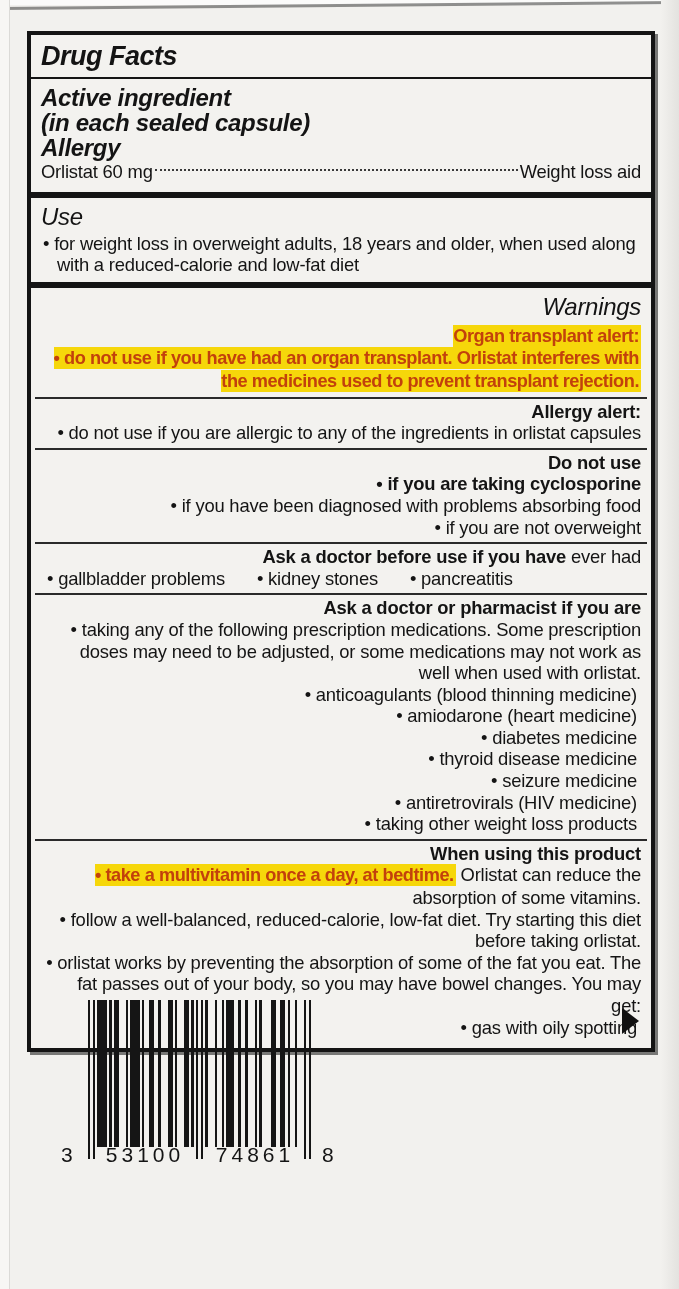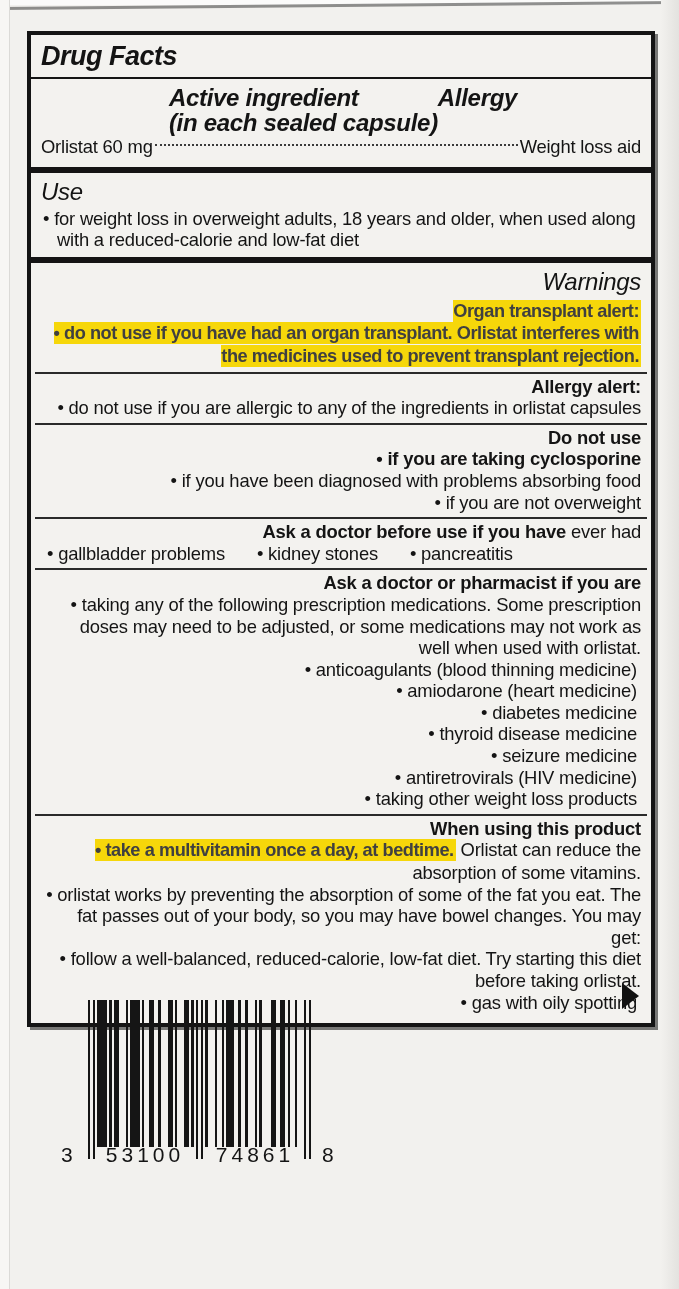--- a/index.html
+++ b/index.html
@@ -42,41 +42,41 @@
   }
   section{ border-bottom:6px solid #141414; padding:4px 0 6px 0; }
   section:last-of-type{ border-bottom:none;text-align:right; }
   h2.sec-head{
     font-size:24px; font-style:italic; font-weight:normal;
     padding:1px 10px 2px 10px; letter-spacing:-0.3px;
   }
   .txt{ font-size:18.4px; line-height:21.6px; letter-spacing:-0.2px; }
   .b{ font-weight:bold; }
   
-  .ai-heads{ display:flex; justify-content:center; align-items:flex-start; padding:2px 6px 0 10px; }
+  .ai-heads{ display:flex; justify-content:center; align-items:flex-start; padding:2px 6px 0 10px;flex-direction:column; }
   .ai-head, .ai-purpose{
     font-size:24px; line-height:25px; font-style:italic; font-weight:bold; letter-spacing:-0.3px;
   }
   .leader-row{ display:flex; align-items:center; padding:1px 10px 3px 10px; }
   .leader-fill{ flex:1; border-bottom:2.4px dotted #3a3a3a; margin:0 2px 4px 2px; }
   
   .bullet{ padding:0 10px 0 26px; text-indent:-14px; }
   .bullet::before{ content:"\2022\00a0"; }
   .bullet.nb::before{ content:""; }
   .subbullet{ padding:0 10px 0 44px; text-indent:-13px; }
   .subbullet::before{ content:"\2022\00a0"; }
   .subhead{ font-weight:bold; padding:0 10px; }
   
   .wblock{ padding:2px 0 4px 0; margin:0 4px; }
   .wblock + .wblock{ border-top:2px solid #2a2a2a; }
   .wblock .bullet{ padding-left:22px; }
   .wblock .subhead{ padding-left:6px; padding-right:6px; }
   .wblock .bullet{ padding-right:6px; }
   mark.hl{
-    background:var(--hl,#f6d70a); color:#404040; font-weight:bold;
+    background:var(--hl,#f6d70a); color:#c2410c; font-weight:bold;
     font-size:18.2px; letter-spacing:-0.45px;
     padding:1px 2px 1px 0;
     box-decoration-break:clone; -webkit-box-decoration-break:clone;
   }
   mark.hl.withdot::before{ content:"\2022\00a0"; }
   .inline-bullets{ display:flex; gap:32px; padding:0 10px 0 12px; }
   .inline-bullets .item::before{ content:"\2022\00a0"; }
   
   .cont-arrow{
     position:absolute; right:8px; bottom:8px;
@@ -166,22 +166,22 @@
       <div class="subbullet txt">diabetes medicine</div>
       <div class="subbullet txt">thyroid disease medicine</div>
       <div class="subbullet txt">seizure medicine</div>
       <div class="subbullet txt">antiretrovirals (HIV medicine)</div>
       <div class="subbullet txt">taking other weight loss products</div>
     </div>
 
     <div class="wblock when-block">
       <div class="subhead txt">When using this product</div>
       <div class="bullet nb txt"><mark class="hl withdot">take a multivitamin once a day, at bedtime.</mark><span> Orlistat can reduce the absorption of some vitamins.</span></div>
+      <div class="bullet txt">follow a well-balanced, reduced-calorie, low-fat diet. Try starting this diet before taking orlistat.</div>
       <div class="bullet txt">orlistat works by preventing the absorption of some of the fat you eat. The fat passes out of your body, so you may have bowel changes. You may get:</div>
-      <div class="bullet txt">follow a well-balanced, reduced-calorie, low-fat diet. Try starting this diet before taking orlistat.</div>
       <div class="subbullet txt">gas with oily spotting</div>
       <div class="cont-arrow"></div>
     </div>
 
   </section>
 </div>
 
 <div class="barcode">
   <div class="bars">
       <div class="bar tall" style="left: 0px; width: 2.44737px;"></div>

